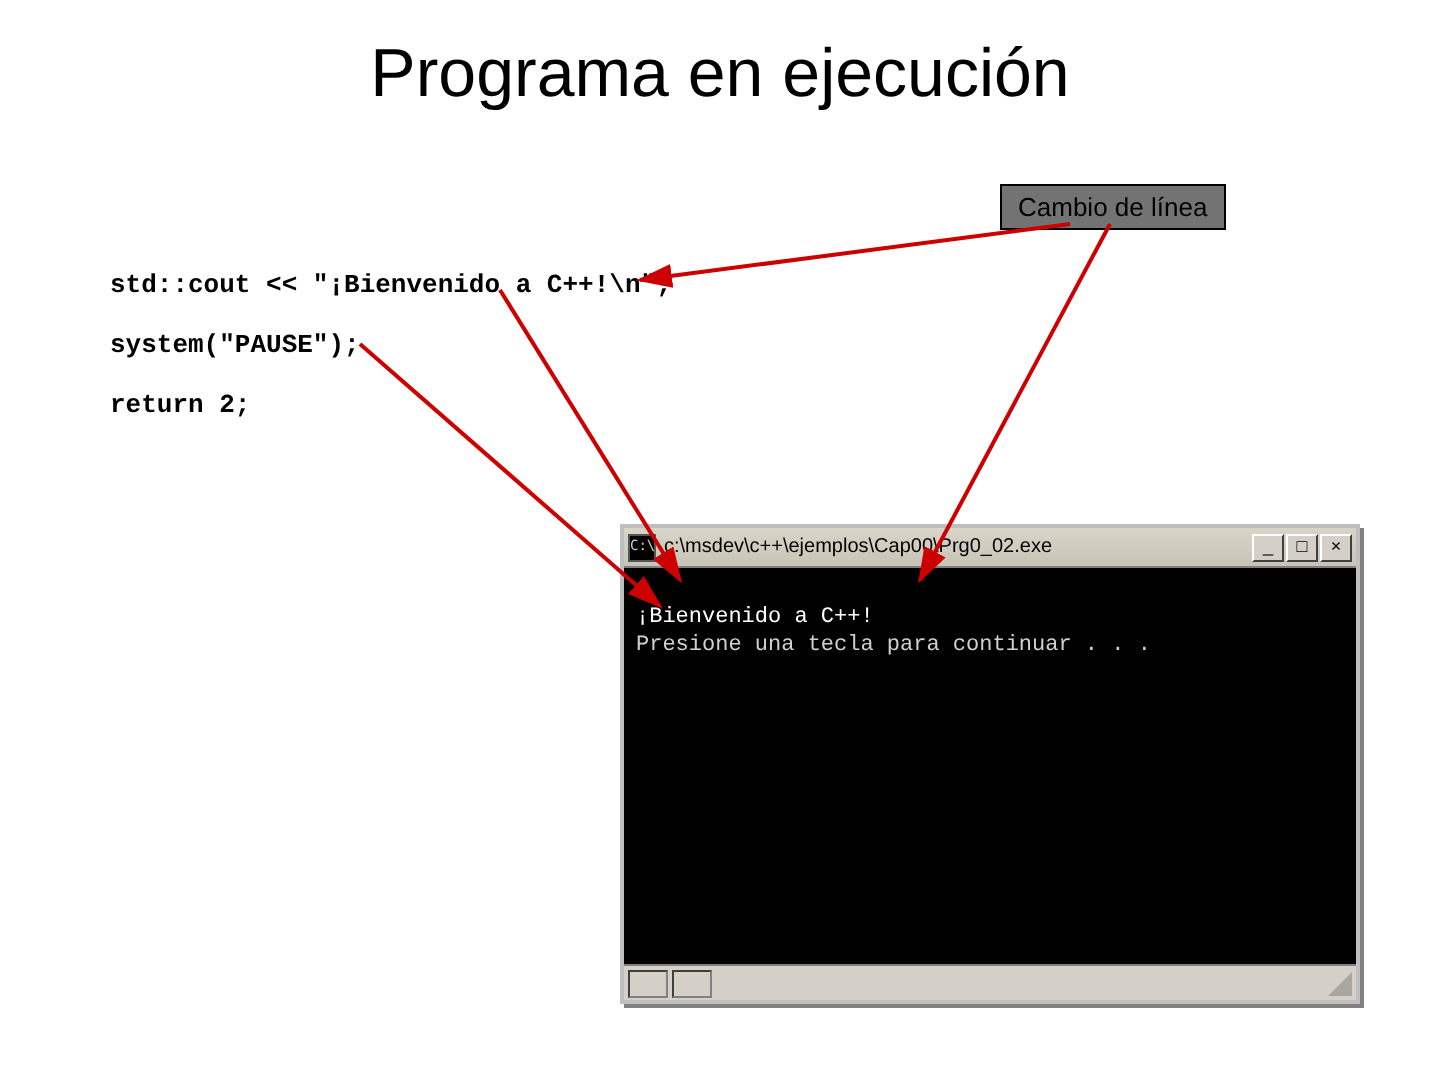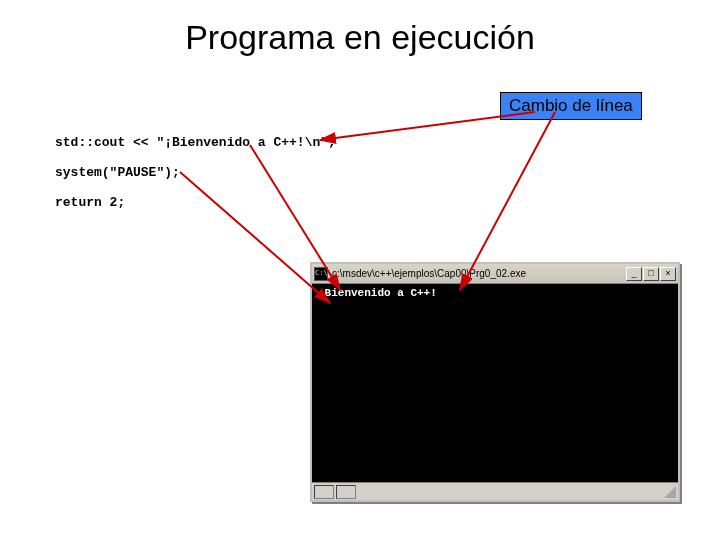--- a/index.html
+++ b/index.html
@@ -21,22 +21,22 @@
     font-size: 34px;
     font-weight: 400;
     color: #000;
   }
   .callout-box {
     position: absolute;
     top: 92px;
     left: 500px;
     border: 1px solid #000;
     padding: 3px 8px;
-    font-size: 17px;
-    background: #3b82f6;
+    font-size: 13px;
+    background: #737373;
   }
   .code-block {
     position: absolute;
     left: 55px;
     font-family: "Courier New", Courier, monospace;
     font-size: 13px;
     font-weight: bold;
     white-space: pre;
     color: #000;
   }
@@ -108,21 +108,21 @@
     margin-left: 1px;
     color: #000;
   }
   .console-body {
     padding: 2px 6px;
     font-family: "Lucida Console", "Courier New", monospace;
     font-size: 11px;
     line-height: 14px;
     color: #d8d8d8;
   }
-  .console-line1 { font-weight: bold; color: #fff; }
+  .console-line1 { font-weight: normal; color: #fff; margin-top: 16px; }
   .console-line2 { color: #d0d0d0; }
 
   .statusbar {
     position: absolute;
     bottom: 0;
     left: 0;
     right: 0;
     height: 18px;
     background: #d4d0c8;
     border-top: 1px solid #808080;
@@ -178,20 +178,21 @@
     <div class="titlebar-icon"></div>
     <div class="titlebar-text">c:\msdev\c++\ejemplos\Cap00\Prg0_02.exe</div>
     <div class="titlebar-buttons">
       <div class="tb-btn">_</div>
       <div class="tb-btn">□</div>
       <div class="tb-btn">×</div>
     </div>
   </div>
   <div class="console-body">
     <div class="console-line1">¡Bienvenido a C++!</div>
+    <div class="console-line2">Presione una tecla para continuar . . .</div>
   </div>
   <div class="statusbar">
     <div class="sb-cell"></div>
     <div class="sb-cell"></div>
     <div class="sb-grip"></div>
   </div>
 </div>
 
 <svg class="arrows" width="720" height="540">
   <defs>

